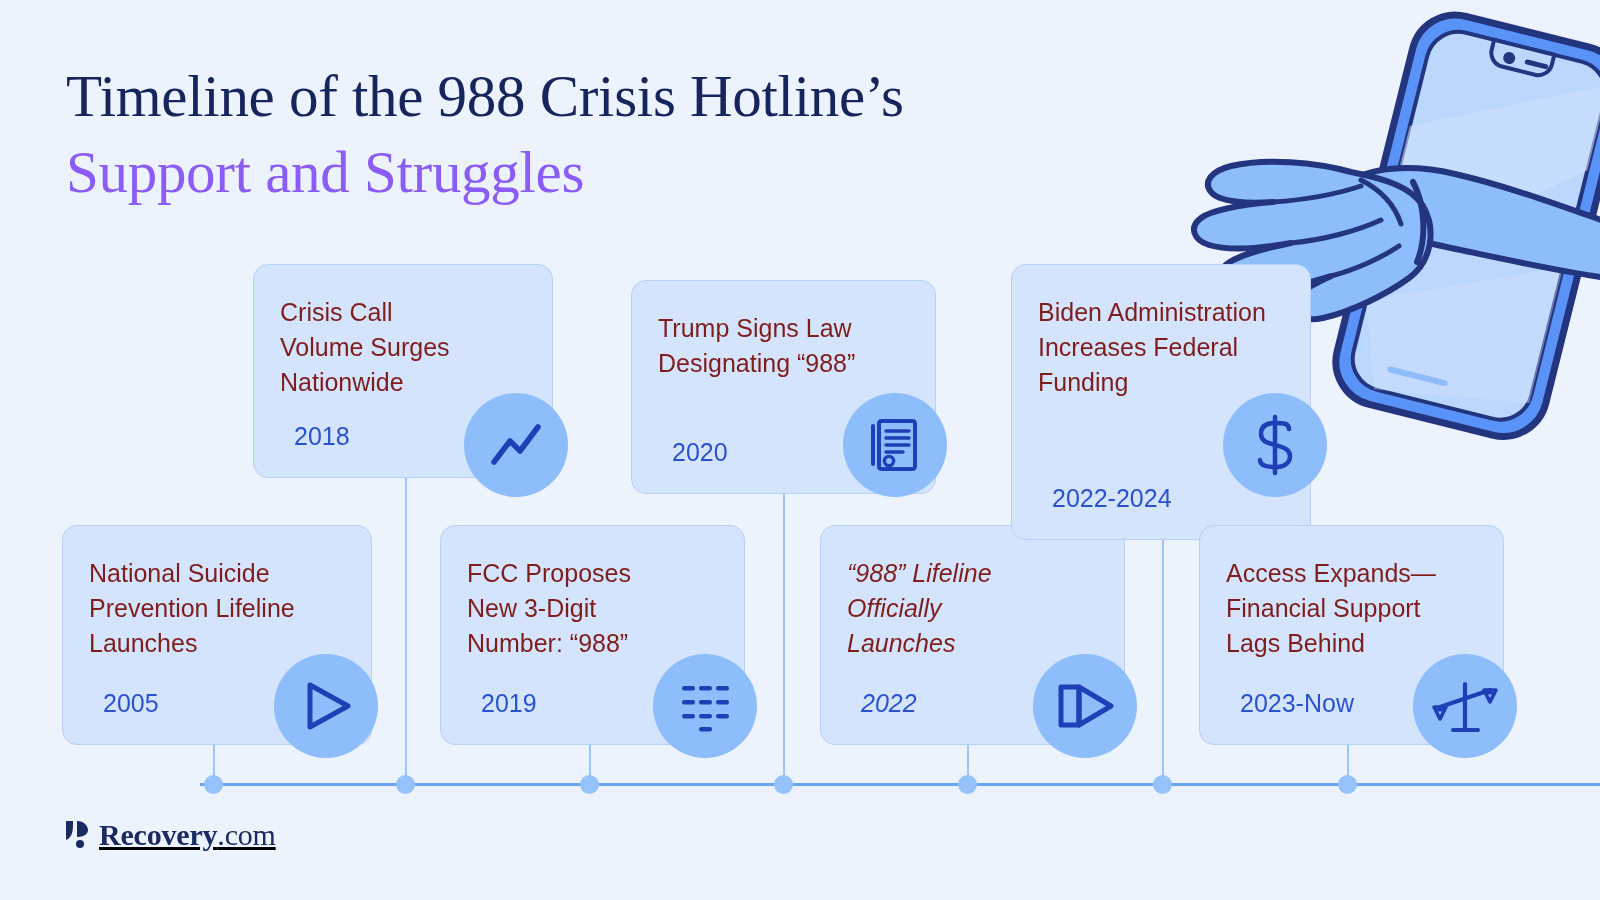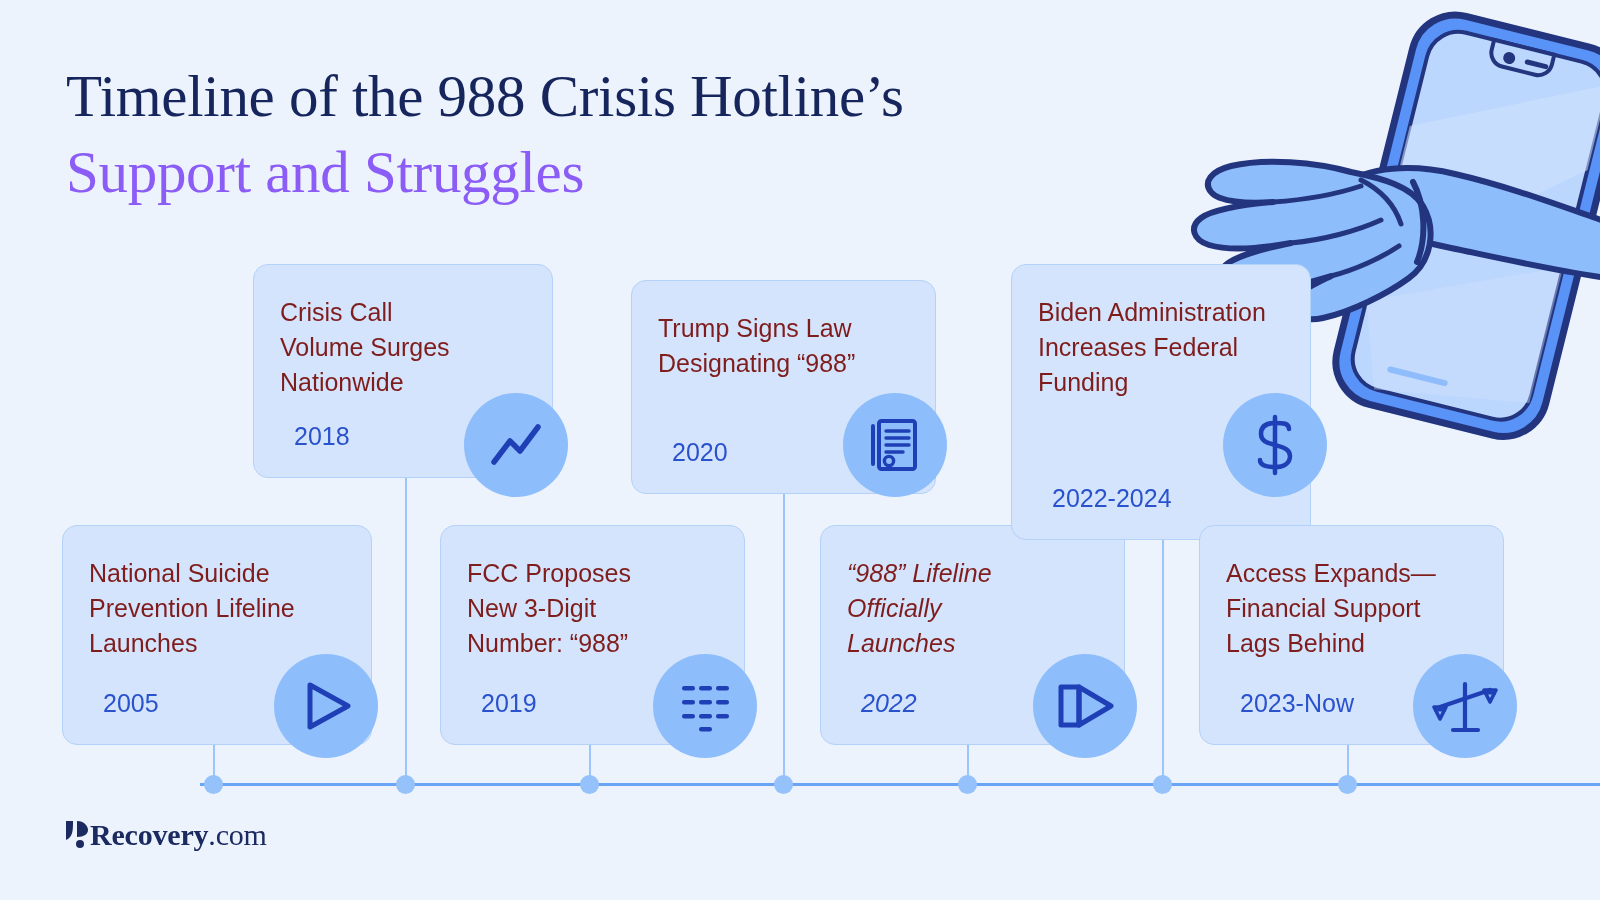--- a/index.html
+++ b/index.html
@@ -111,21 +111,23 @@
     pointer-events: none;
   }
 
   
   .logo {
     position: absolute;
     left: 64px;
     top: 818px;
     display: flex;
     align-items: center;
+    gap: 9px;
     z-index: 4;
+    text-decoration: underline;
   }
   .logo-text {
     font-family: "Liberation Serif", serif;
     font-size: 30px;
     color: #1b2a60;
     letter-spacing: -0.2px;
   }
   .logo-text .bold { font-weight: 700; }
   .logo-text .light { font-weight: 400; }
 </style>

